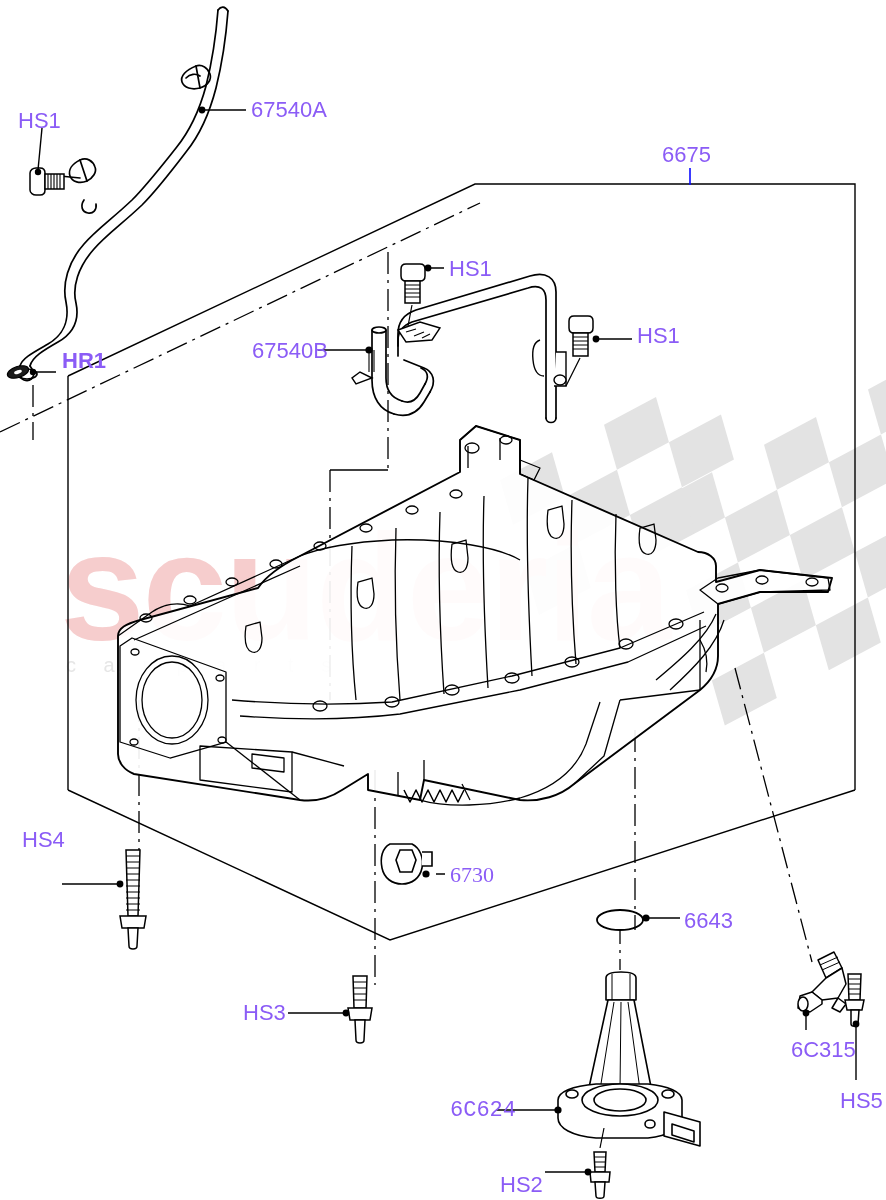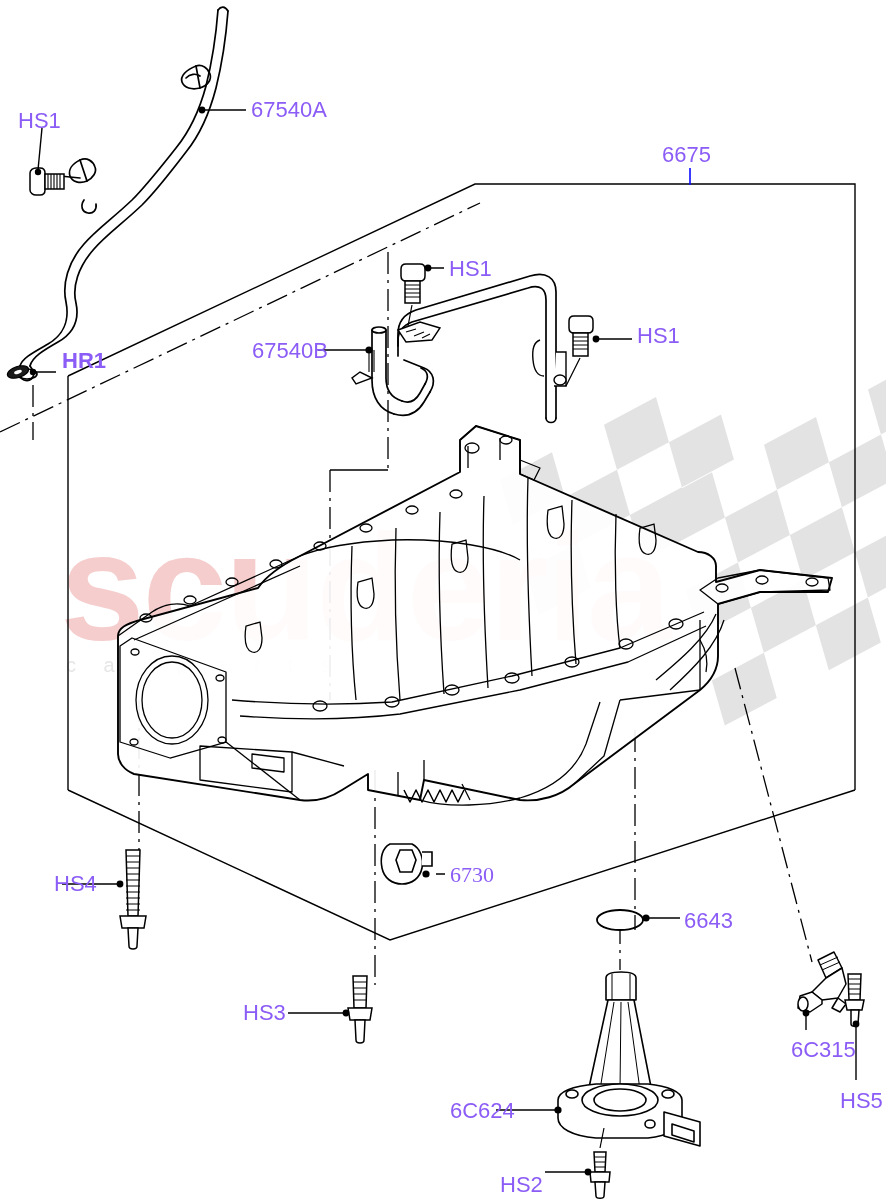--- a/index.html
+++ b/index.html
@@ -411,22 +411,22 @@
 
 </svg>
 
 <div class="lbl" style="left:18px;  top:110px;">HS1</div>
 <div class="lbl" style="left:251px; top:99px;text-align:center;">67540A</div>
 <div class="lbl" style="left:662px; top:144px;">6675</div>
 <div class="lbl" style="left:449px; top:258px;">HS1</div>
 <div class="lbl" style="left:637px; top:325px;">HS1</div>
 <div class="lbl" style="left:252px; top:340px;">67540B</div>
 <div class="lbl" style="left:62px;  top:350px;font-weight:bold;">HR1</div>
-<div class="lbl" style="left:22px;  top:873px;margin-left:32px;">HS4</div>
+<div class="lbl" style="left:22px;  top:829px;">HS4</div>
 <div class="lbl" style="left:450px; top:864px;font-family:Liberation Serif, serif;">6730</div>
 <div class="lbl" style="left:684px; top:910px;">6643</div>
 <div class="lbl" style="left:243px; top:1002px;">HS3</div>
 <div class="lbl" style="left:783px; top:1039px;margin-left:8px;">6C315</div>
 <div class="lbl" style="left:840px; top:1090px;">HS5</div>
-<div class="lbl" style="left:450px; top:1100px;">6C624</div>
+<div class="lbl" style="left:450px; top:1100px;font-family:Liberation Mono, monospace;">6C624</div>
 <div class="lbl" style="left:500px; top:1162px;margin-top:12px;">HS2</div>
 
 </div>
 
 </body></html>

